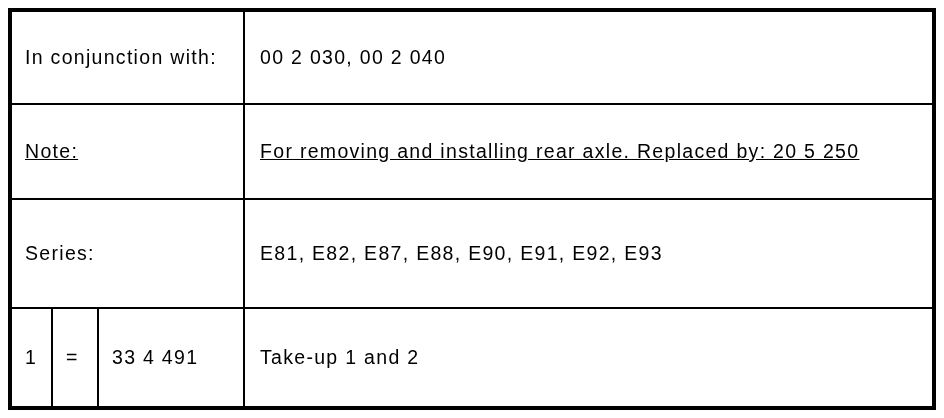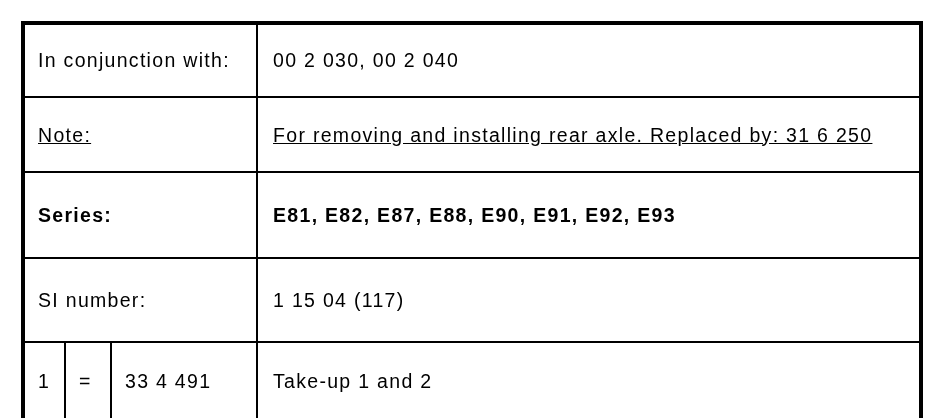--- a/index.html
+++ b/index.html
@@ -5,21 +5,21 @@
   html, body {
     margin: 0;
     padding: 0;
     background: #ffffff;
   }
   .page {
     width: 944px;
     height: 418px;
     background: #ffffff;
     box-sizing: border-box;
-    padding: 21px;
+    padding: 8px;
     font-family: "Liberation Sans", "DejaVu Sans", sans-serif;
     color: #000000;
   }
   table.info-table {
     width: 100%;
     height: 402px;
     border-collapse: collapse;
     table-layout: fixed;
     background: #ffffff;
   }
@@ -34,21 +34,21 @@
     letter-spacing: 1.3px;
     line-height: 24px;
     vertical-align: middle;
     padding: 4px 10px 4px 13px;
     overflow: hidden;
     white-space: nowrap;
   }
   td.value-cell { padding-left: 15px; margin-left: 29px; }
   tr.r1 td { height: 44px; }
   tr.r2 td { height: 46px; text-decoration: underline; }
-  tr.r3 td { height: 54px; font-weight: bold; }
+  tr.r3 td { height: 54px; }
   tr.r4 td { height: 52px; }
   tr.r5 td { height: 80px; vertical-align: top; padding-top: 11px; }
   tr.r6 td { height: 52px; }
   tr.r7 td { height: 48px; }
   .two-line span { display: block; }
   td.eq-cell { text-align: left; padding-left: 13px; }
 </style>
 </head>
 <body>
 
@@ -60,29 +60,25 @@
       <col style="width:146px">
       <col>
     </colgroup>
     <tbody>
       <tr class="r1">
         <td colspan="3" class="label-cell">In conjunction with:</td>
         <td class="value-cell">00 2 030, 00 2 040</td>
       </tr>
       <tr class="r2">
         <td colspan="3" class="label-cell">Note:</td>
-        <td class="value-cell">For removing and installing rear axle. Replaced by: 31 6 250</td>
+        <td class="value-cell">For removing and installing rear axle. Replaced by: 20 5 250</td>
       </tr>
       <tr class="r3">
         <td colspan="3" class="label-cell">Series:</td>
         <td class="value-cell">E81, E82, E87, E88, E90, E91, E92, E93</td>
-      </tr>
-      <tr class="r4">
-        <td colspan="3" class="label-cell">SI number:</td>
-        <td class="value-cell">1 15 04 (117)</td>
       </tr>
       <tr class="r7">
         <td class="item-cell">1</td>
         <td class="eq-cell">=</td>
         <td class="part-cell">33 4 491</td>
         <td class="value-cell">Take-up 1 and 2</td>
       </tr>
     </tbody>
   </table>
 </div>

